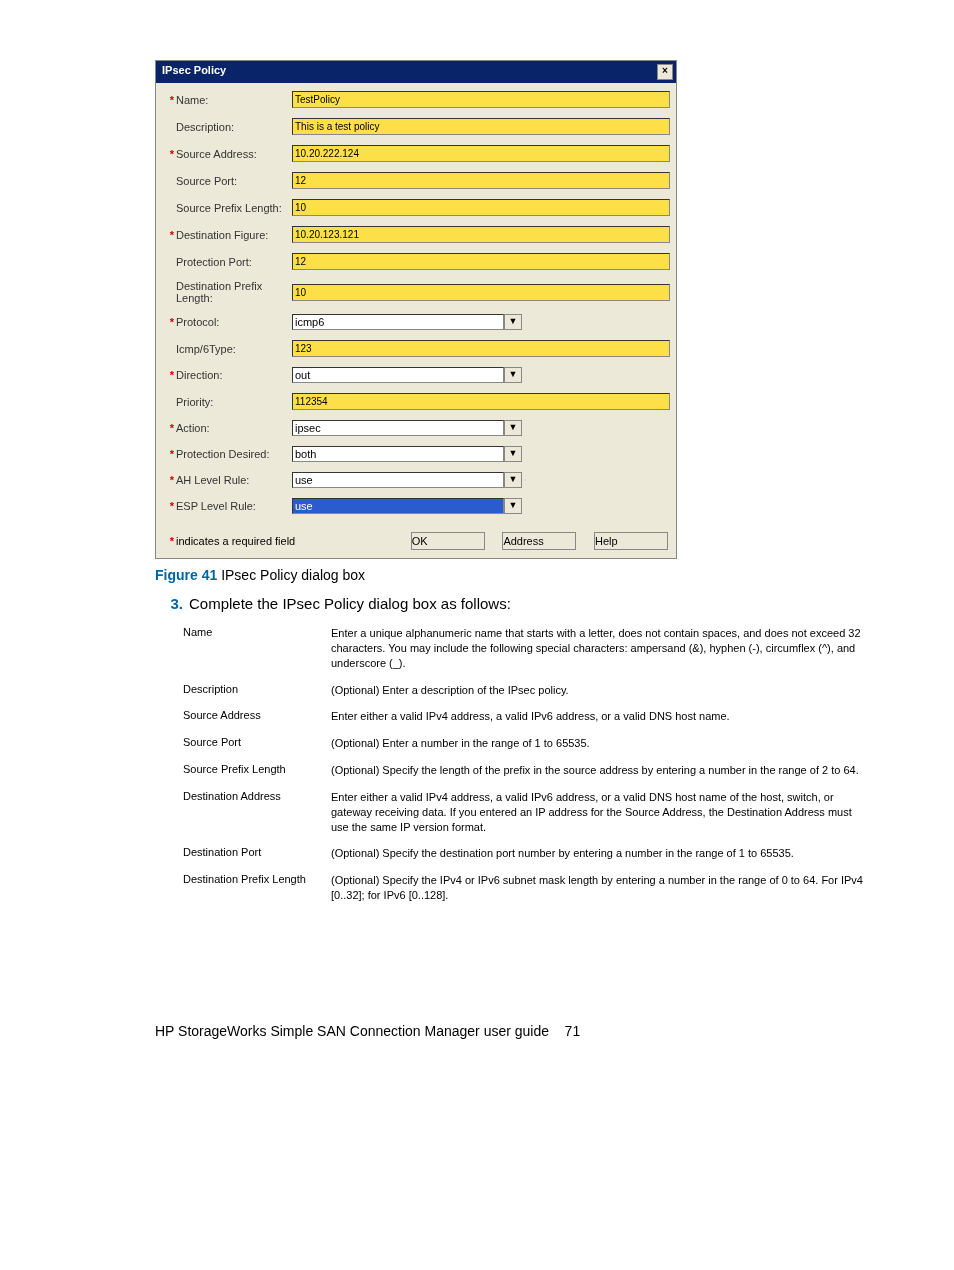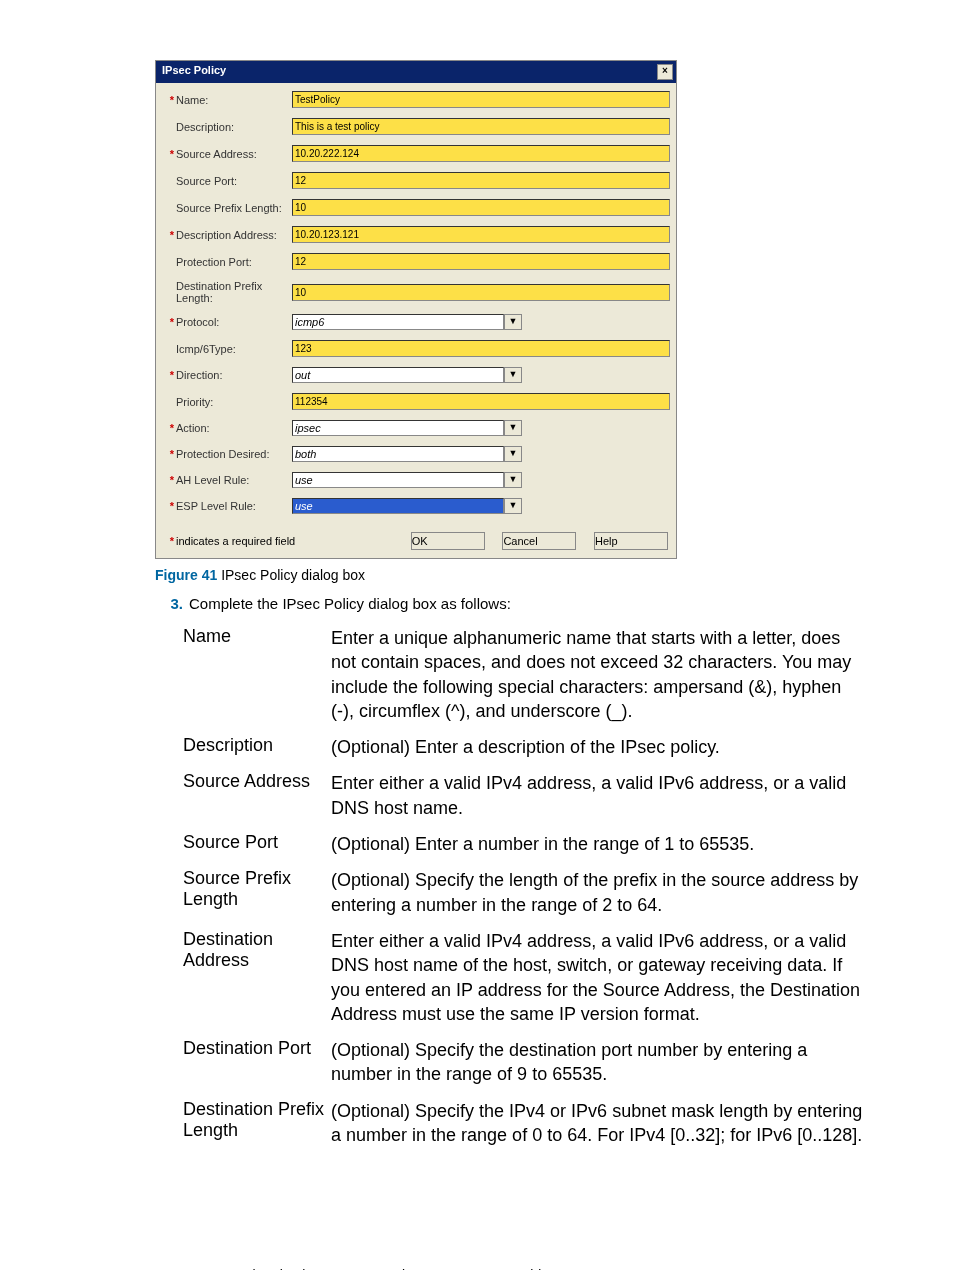--- a/index.html
+++ b/index.html
@@ -71,21 +71,20 @@
   width: 100%;
   font-size: 10px;
   padding: 2px 2px;
   border: 1px inset #888;
   background: #fde047;
 }
 .finput .sel {
   width: 230px;
   font-size: 11px;
   display: flex;
-  font-style: italic;
 }
 .sel-val {
   flex: 1;
   background: #fff;
   border: 1px inset #888;
   padding: 1px 2px;
 }
 .sel-val.highlight {
   background: #2a5cce;
   color: #fff;
@@ -138,21 +137,21 @@
 }
 .step-num {
   color: #0066a1;
   font-weight: bold;
   width: 28px;
   text-align: right;
   padding-right: 6px;
 }
 .field-table {
   margin-left: 28px;
-  font-size: 18px;
+  font-size: 11px;
 }
 .ft-row {
   display: flex;
   margin-bottom: 12px;
 }
 .ft-label {
   width: 148px;
   flex-shrink: 0;
 }
 .ft-desc {
@@ -212,21 +211,21 @@
       <div class="form-row">
         <span class="star"></span>
         <span class="flabel">Source Prefix Length:</span>
         <span class="finput">
             <input type="text" value="10" style="">
           </span>
       </div>
 
       <div class="form-row" style="margin-top:6px">
         <span class="star">*</span>
-        <span class="flabel">Description Address:</span>
+        <span class="flabel">Destination Figure:</span>
         <span class="finput">
             <input type="text" value="10.20.123.121" style="">
           </span>
       </div>
 
       <div class="form-row">
         <span class="star"></span>
         <span class="flabel">Protection Port:</span>
         <span class="finput">
             <input type="text" value="12" style="">
@@ -323,21 +322,21 @@
         </span>
       </div>
 
       <div class="footer-row">
         <div class="req-note">
           <span class="star">*</span>
           <span>indicates a required field</span>
         </div>
         <div class="btn-row">
           <span class="btn">OK</span>
-          <span class="btn">Cancel</span>
+          <span class="btn">Address</span>
           <span class="btn">Help</span>
         </div>
       </div>
 
     </div>
   </div>
 
   <div class="caption">
     <span class="fignum">Figure 41</span>
     <span>IPsec Policy dialog box</span>
@@ -368,21 +367,21 @@
     <div class="ft-row">
         <div class="ft-label">Source Prefix Length</div>
         <div class="ft-desc">(Optional) Specify the length of the prefix in the source address by entering a number in the range of 2 to 64.</div>
       </div>
     <div class="ft-row">
         <div class="ft-label">Destination Address</div>
         <div class="ft-desc">Enter either a valid IPv4 address, a valid IPv6 address, or a valid DNS host name of the host, switch, or gateway receiving data. If you entered an IP address for the Source Address, the Destination Address must use the same IP version format.</div>
       </div>
     <div class="ft-row">
         <div class="ft-label">Destination Port</div>
-        <div class="ft-desc">(Optional) Specify the destination port number by entering a number in the range of 9 to 65535.</div>
+        <div class="ft-desc">(Optional) Specify the destination port number by entering a number in the range of 1 to 65535.</div>
       </div>
     <div class="ft-row">
         <div class="ft-label">Destination Prefix Length</div>
         <div class="ft-desc">(Optional) Specify the IPv4 or IPv6 subnet mask length by entering a number in the range of 0 to 64. For IPv4 [0..32]; for IPv6 [0..128].</div>
       </div>
   </div>
 
   <div class="page-footer">
     <span>HP StorageWorks Simple SAN Connection Manager user guide</span>&nbsp;&nbsp;&nbsp;
     <span>71</span>

